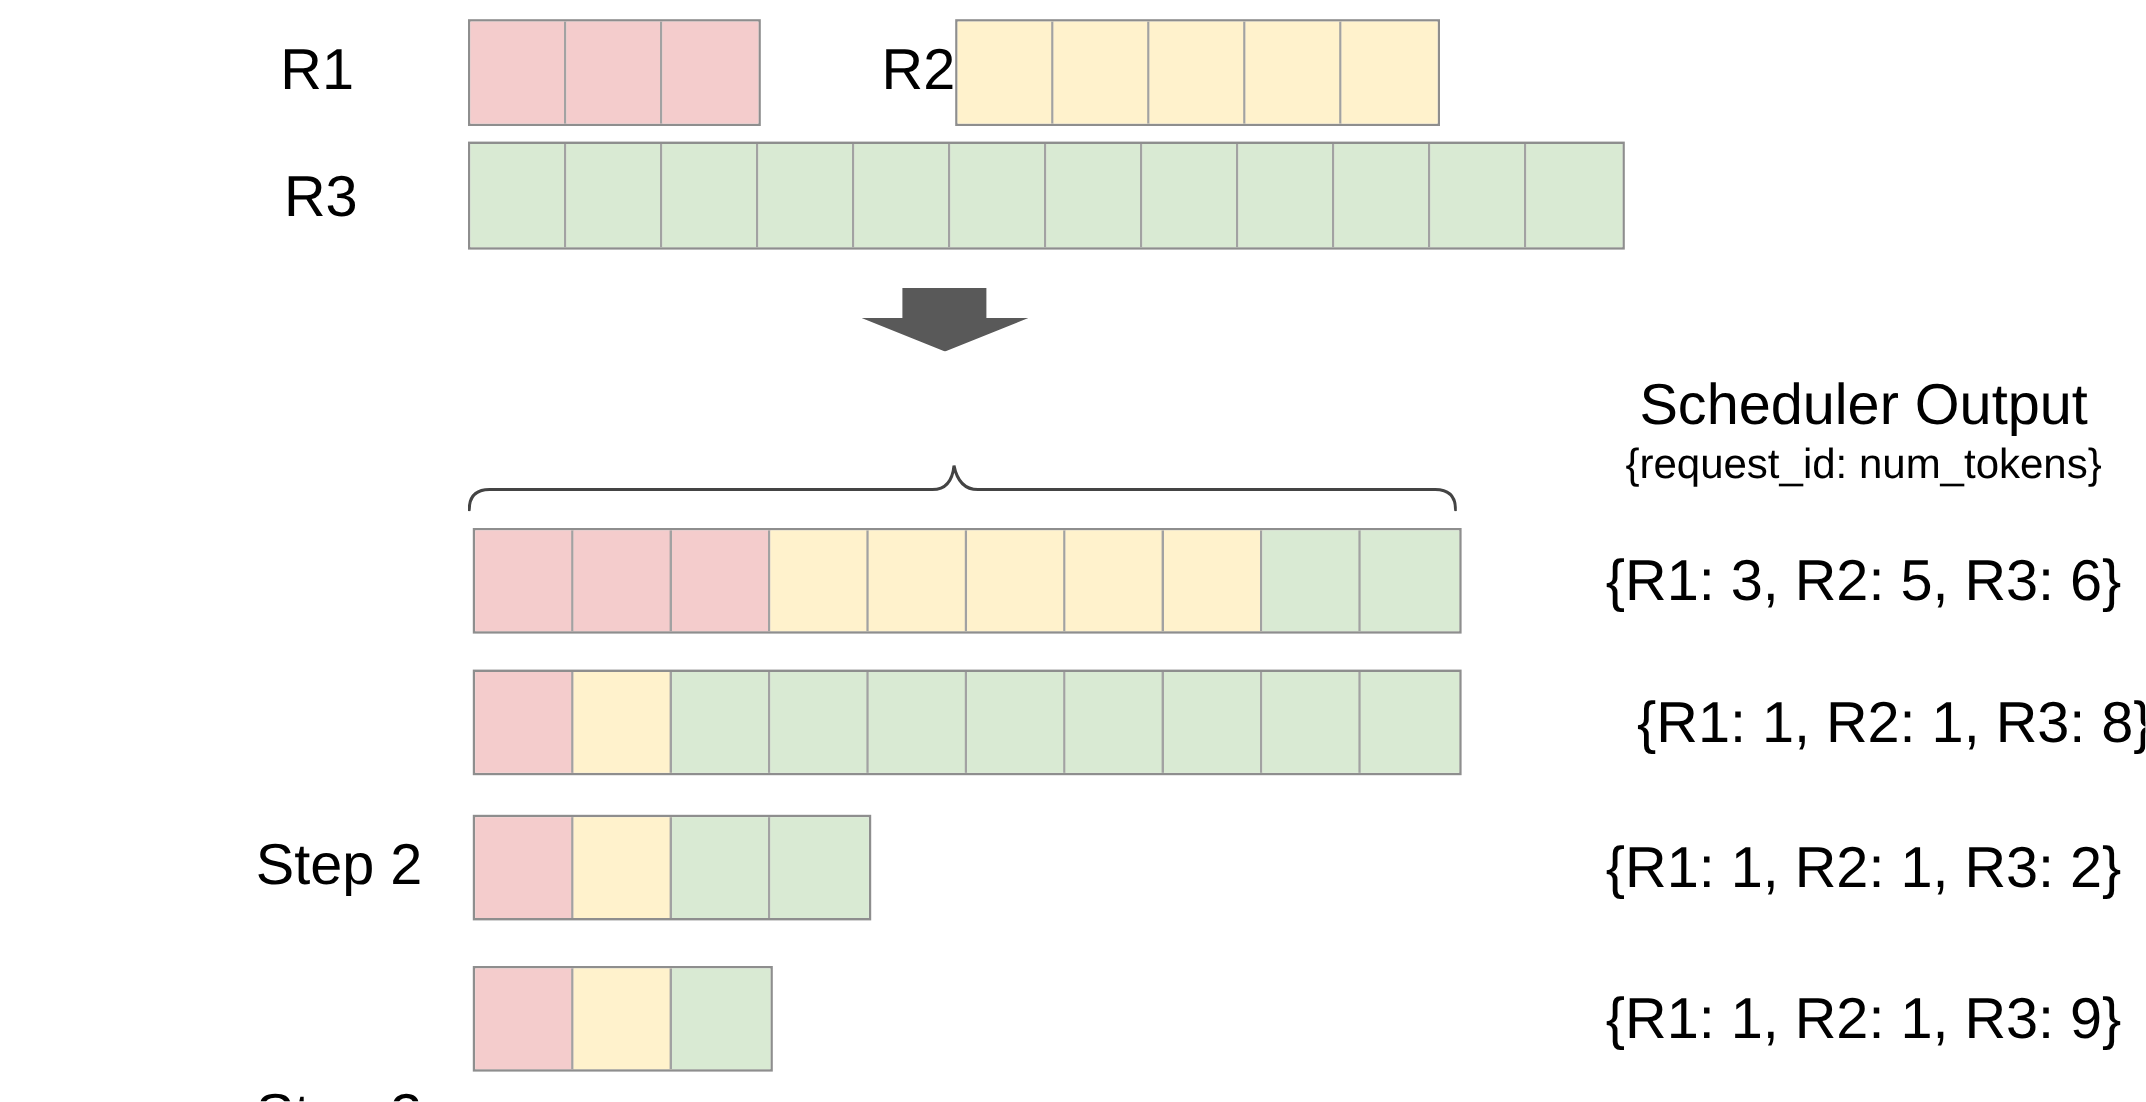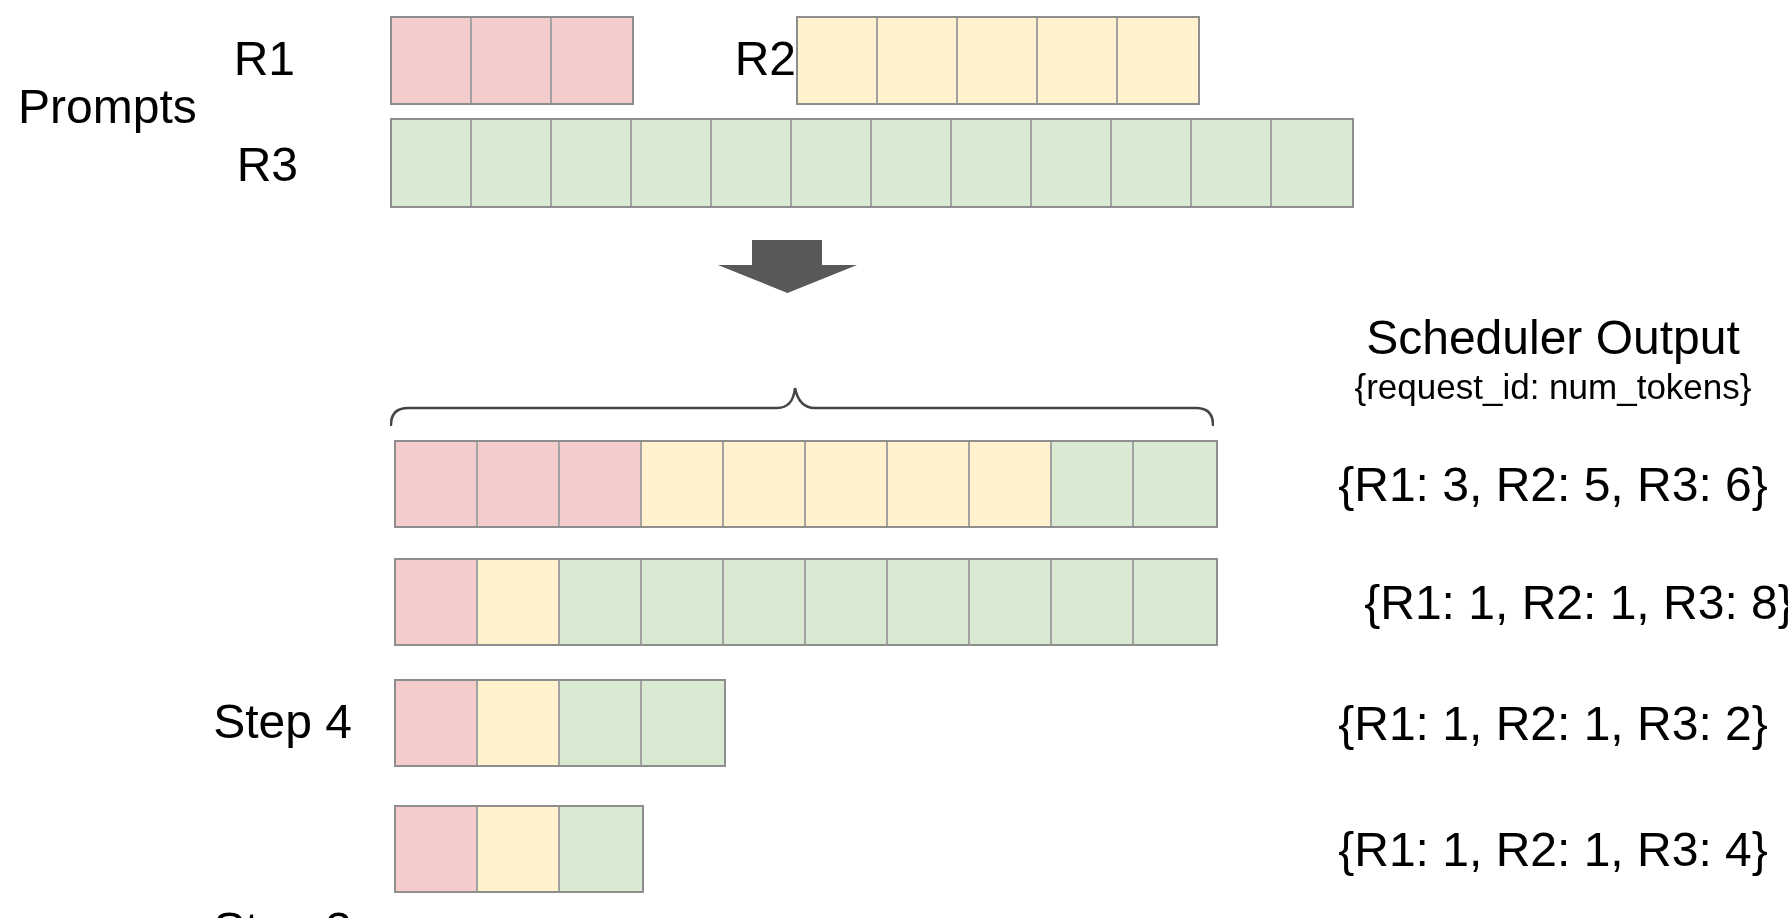--- a/index.html
+++ b/index.html
@@ -54,21 +54,20 @@
     position:absolute;
     left:1333px;width:440px;
     font-size:48px;text-align:center;white-space:nowrap;
   }
 </style>
 </head>
 <body>
 
 <div id="canvas" style="background: rgb(255, 255, 255); color: rgb(0, 0, 0);">
 
-  <div class="lbl" style="left:18px;top:82px;">Prompts</div>
 
   <div class="lbl right-align" style="left:195px;top:34px;width:100px;">R1</div>
   <div class="token-row top" style="left:390px;top:16px;height:89px;">
       <div class="cell" style="background: rgb(244, 204, 204);"></div>
       <div class="cell" style="background: rgb(244, 204, 204);"></div>
       <div class="cell" style="background: rgb(244, 204, 204);"></div>
     </div>
 
   <div class="lbl right-align" style="left:696px;top:34px;width:100px;">R2</div>
   <div class="token-row top" style="left:796px;top:16px;height:89px;">
@@ -132,30 +131,30 @@
       <div class="cell" style="background: rgb(217, 234, 211);"></div>
       <div class="cell" style="background: rgb(217, 234, 211);"></div>
       <div class="cell" style="background: rgb(217, 234, 211);"></div>
       <div class="cell" style="background: rgb(217, 234, 211);"></div>
       <div class="cell" style="background: rgb(217, 234, 211);"></div>
       <div class="cell" style="background: rgb(217, 234, 211);"></div>
       <div class="cell" style="background: rgb(217, 234, 211);"></div>
     </div>
   <div class="sched-out" style="top:575px;margin-left:26px;">{R1: 1, R2: 1, R3: 8}</div>
 
-  <div class="lbl right-align" style="left:152px;top:697px;width:200px;">Step 4</div>
+  <div class="lbl right-align" style="left:152px;top:697px;width:200px;">Step 2</div>
   <div class="token-row step" style="left:394px;top:679px;height:88px;">
       <div class="cell" style="background: rgb(244, 204, 204);"></div>
       <div class="cell" style="background: rgb(255, 242, 204);"></div>
       <div class="cell" style="background: rgb(217, 234, 211);"></div>
       <div class="cell" style="background: rgb(217, 234, 211);"></div>
     </div>
   <div class="sched-out" style="top:696px;">{R1: 1, R2: 1, R3: 2}</div>
 
   <div class="lbl right-align" style="left:152px;top:865px;width:200px;margin-top:40px;">Step 3</div>
   <div class="token-row step" style="left:394px;top:805px;height:88px;">
       <div class="cell" style="background: rgb(244, 204, 204);"></div>
       <div class="cell" style="background: rgb(255, 242, 204);"></div>
       <div class="cell" style="background: rgb(217, 234, 211);"></div>
     </div>
-  <div class="sched-out" style="top:822px;">{R1: 1, R2: 1, R3: 4}</div>
+  <div class="sched-out" style="top:822px;">{R1: 1, R2: 1, R3: 9}</div>
 
 </div>
 
 </body></html>

